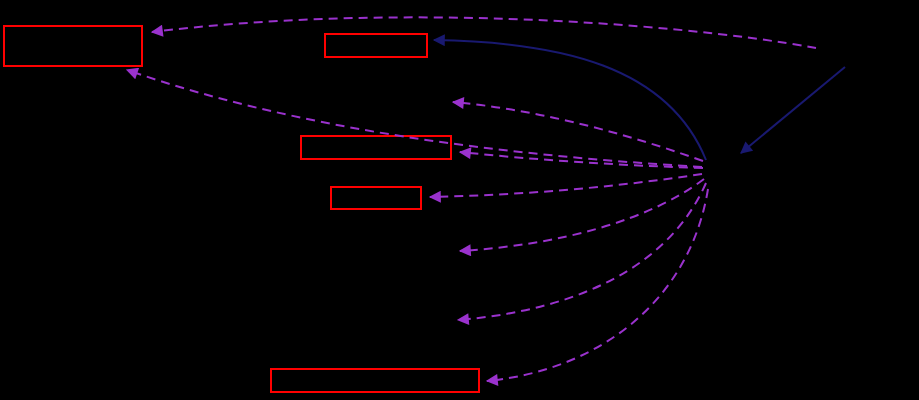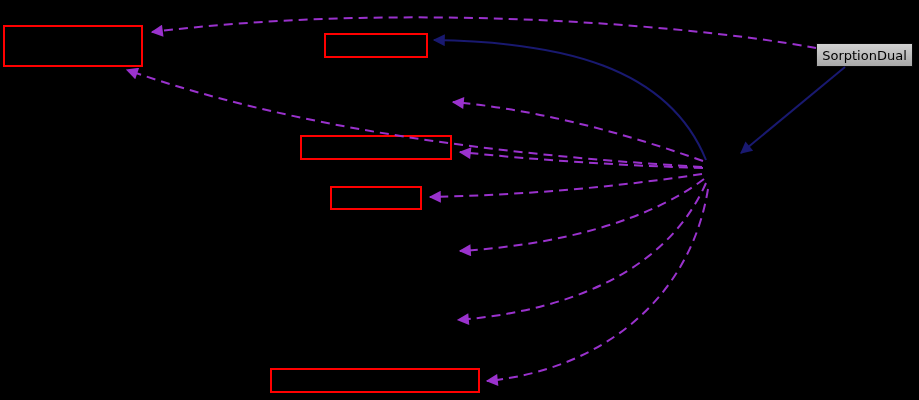--- a/index.html
+++ b/index.html
@@ -48,23 +48,20 @@
 <body>
 
 <div class="canvas">
 
   <div class="rnode" style="left:3px;   top:25px;  width:140px; height:42px;"></div>
   <div class="rnode" style="left:324px; top:33px;  width:104px; height:25px;"></div>
   <div class="rnode" style="left:300px; top:135px; width:152px; height:25px;"></div>
   <div class="rnode" style="left:330px; top:186px; width:92px;  height:24px;"></div>
   <div class="rnode" style="left:270px; top:368px; width:210px; height:25px;"></div>
 
-  <div class="gnode" style="left:816px; top:43px; width:97px; height:24px;">
-    <span>SorptionDual</span>
-  </div>
 
   <svg class="edges" width="919" height="400" viewBox="0 0 919 400">
     <defs>
       <marker id="arrow-purple" viewBox="0 0 10 10" refX="9" refY="5" markerWidth="8" markerHeight="6" orient="auto">
         <path d="M0,0 L10,5 L0,10 z" fill="#9a32cd"></path>
       </marker>
       <marker id="arrow-blue" viewBox="0 0 10 10" refX="9" refY="5" markerWidth="8" markerHeight="6" orient="auto">
         <path d="M0,0 L10,5 L0,10 z" fill="#191970"></path>
       </marker>
     </defs>

